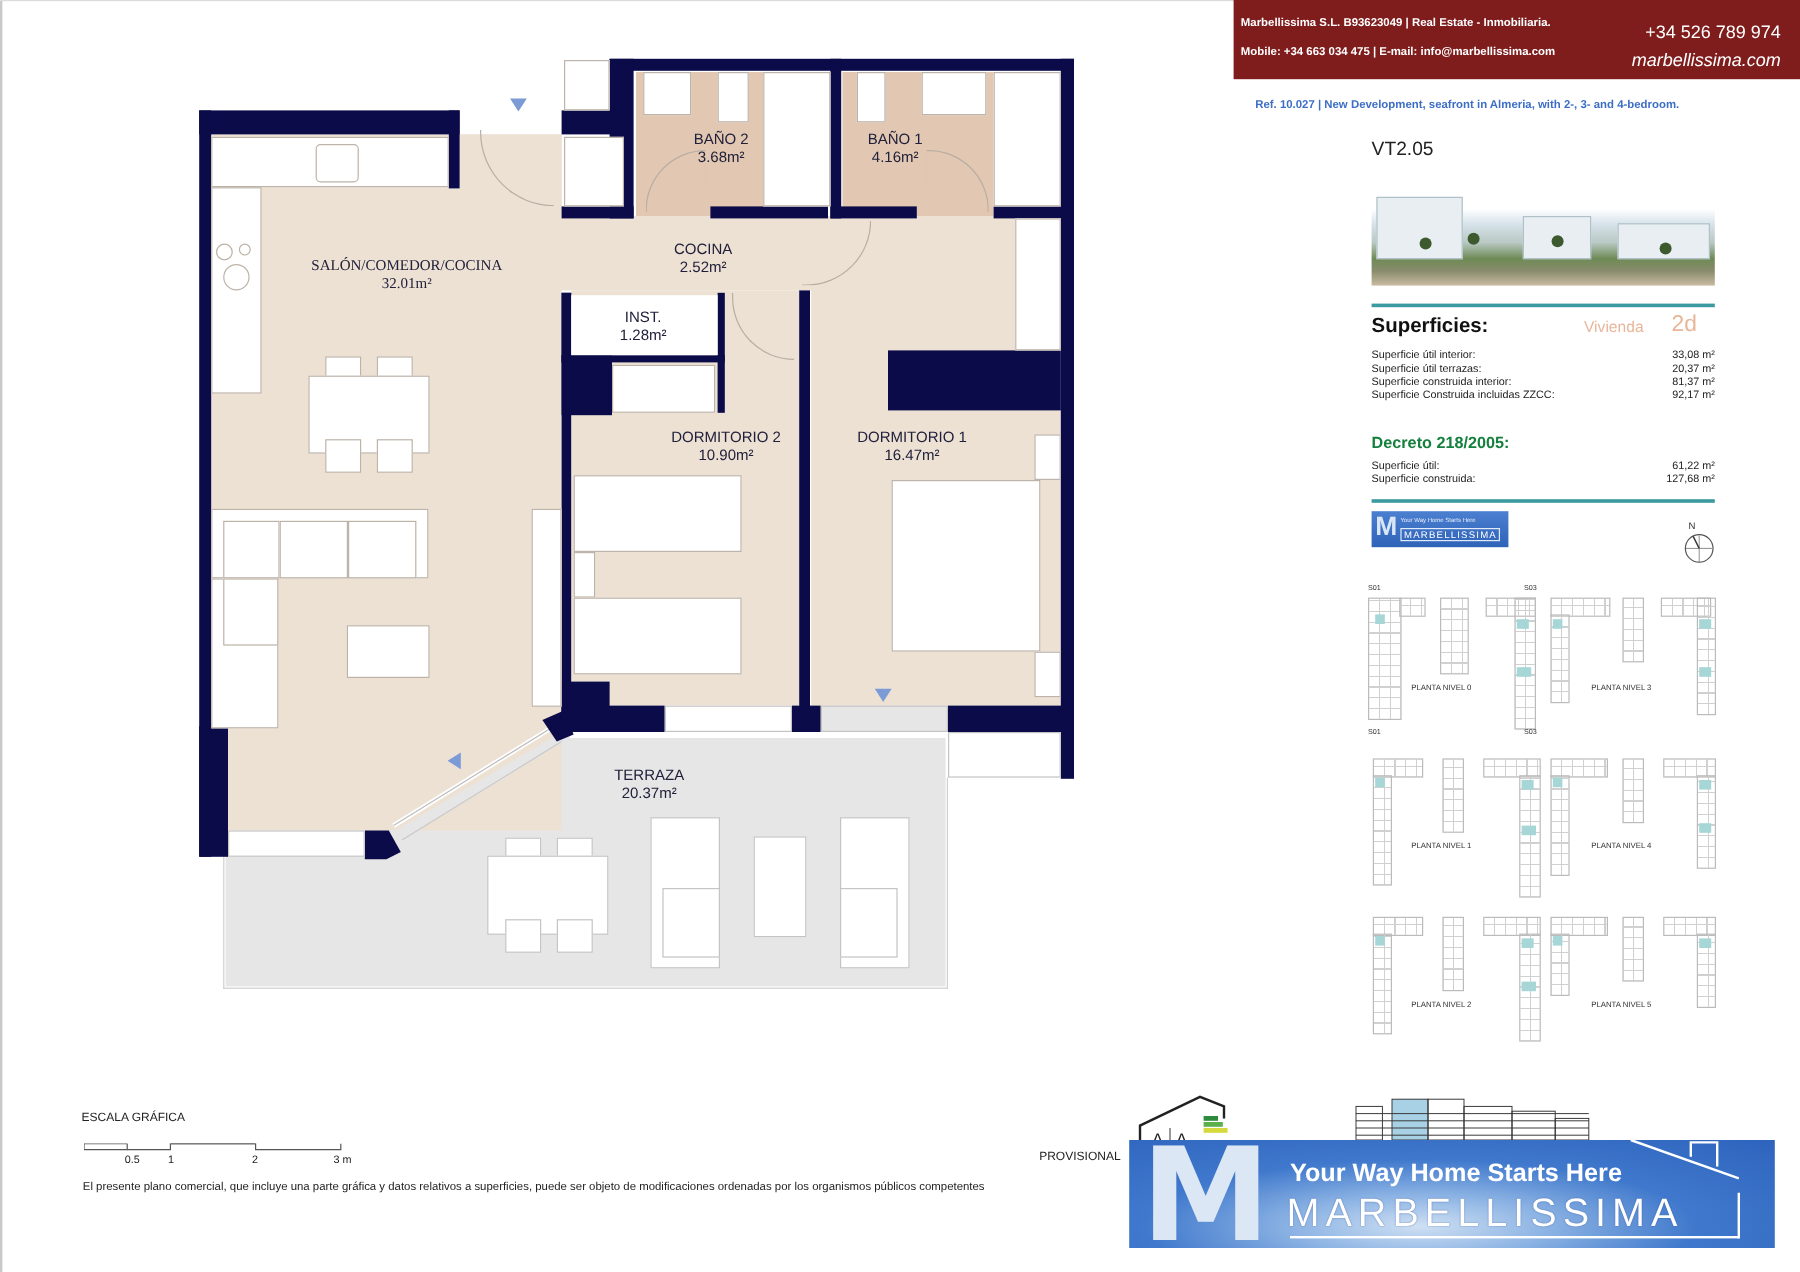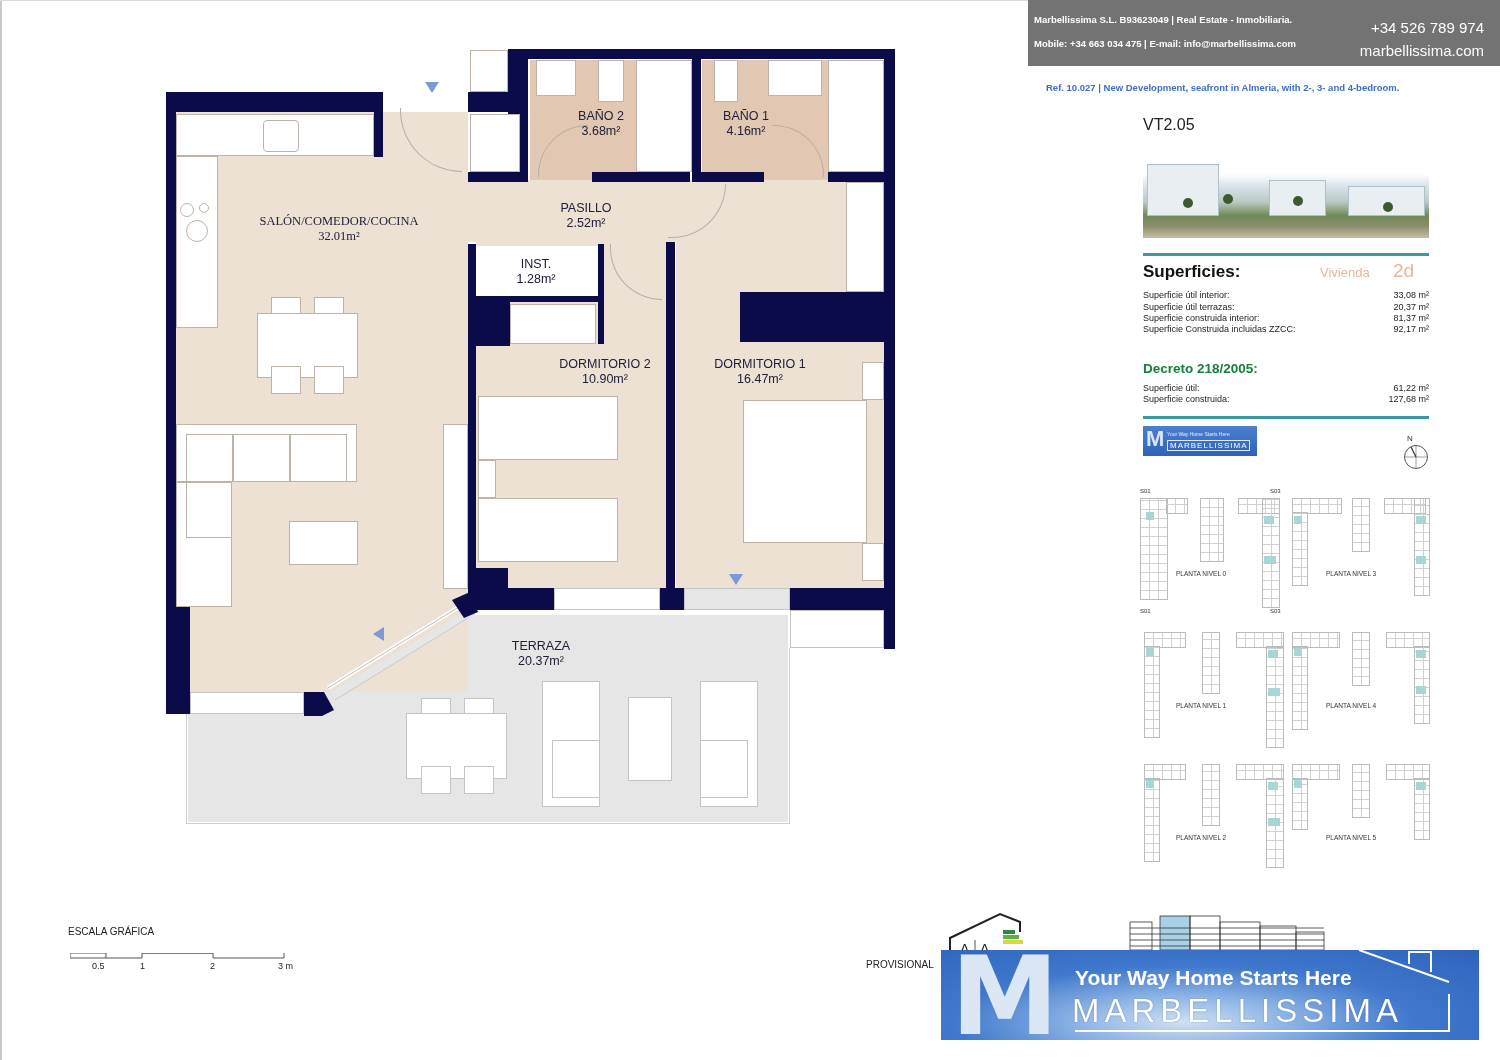--- a/index.html
+++ b/index.html
@@ -6,26 +6,26 @@
   body {
     width: 1500px; height: 1060px; position: relative; overflow: hidden;
     background: #ffffff; font-family: "Liberation Sans", sans-serif; color: #1a1a2e;
   }
   .page-border { position: absolute; left: 0; top: 0; width: 2px; height: 1060px; background: #c9c9c9; }
   .page-border-top { position: absolute; left: 0; top: 0; width: 1500px; height: 1px; background: #dcdcdc; }
 
   
   .contact-box {
     position: absolute; left: 1028px; top: 0; width: 472px; height: 66px;
-    background: #737373; color: #fff;
+    background: #7f1d1d; color: #fff;
   }
   .contact-box .line1 { position: absolute; left: 6px; top: 14px; font-size: 9.5px; font-weight: bold; }
   .contact-box .line2 { position: absolute; left: 6px; top: 38px; font-size: 9.5px; font-weight: bold; }
   .contact-box .phone { position: absolute; right: 16px; top: 19px; font-size: 15px; }
-  .contact-box .web { position: absolute; right: 16px; top: 42px; font-size: 15px; }
+  .contact-box .web { position: absolute; right: 16px; top: 42px; font-size: 15px; font-style: italic; }
   .ref-line { position: absolute; left: 1046px; top: 82px; font-size: 9.5px; font-weight: bold; color: #3d6ec6; white-space: nowrap; }
 
   .unit-code { position: absolute; left: 1143px; top: 116px; font-size: 16px; color: #222; }
   .hero-photo {
     position: absolute; left: 1143px; top: 158px; width: 286px; height: 80px;
     background: linear-gradient(180deg, #ffffff 0%, #ffffff 20%, #d9e4ec 35%, #b9c9c4 55%, #6e8a55 72%, #8a8c6e 85%, #c9bca1 100%);
     overflow: hidden;
   }
   .hero-photo .bld { position: absolute; background: #e8eef2; border: 1px solid #b0c0c8; }
   .hero-photo .palm { position: absolute; width: 10px; height: 10px; border-radius: 50%; background: #3d5a2e; }
@@ -218,21 +218,21 @@
   <div class="furn-g" style="left:552px;top:740px;width:48px;height:58px;"></div>
   <div class="furn-g" style="left:628px;top:697px;width:44px;height:84px;"></div>
   <div class="furn-g" style="left:700px;top:681px;width:58px;height:126px;"></div>
   <div class="furn-g" style="left:700px;top:740px;width:48px;height:58px;"></div>
 
   <div class="arrow-down" style="left:425px;top:82px;"></div>
   <div class="arrow-down" style="left:729px;top:574px;"></div>
   <div class="arrow-left" style="left:373px;top:627px;"></div>
 
   <div class="room-label" style="left:339px;top:214px;font-family:Liberation Serif, serif;"><span>SALÓN/COMEDOR/COCINA</span><br><span>32.01m²</span></div>
-  <div class="room-label" style="left:586px;top:201px;"><span>PASILLO</span><br><span>2.52m²</span></div>
+  <div class="room-label" style="left:586px;top:201px;"><span>COCINA</span><br><span>2.52m²</span></div>
   <div class="room-label" style="left:601px;top:109px;"><span>BAÑO 2</span><br><span>3.68m²</span></div>
   <div class="room-label" style="left:746px;top:109px;"><span>BAÑO 1</span><br><span>4.16m²</span></div>
   <div class="room-label" style="left:536px;top:257px;"><span>INST.</span><br><span>1.28m²</span></div>
   <div class="room-label" style="left:605px;top:357px;"><span>DORMITORIO 2</span><br><span>10.90m²</span></div>
   <div class="room-label" style="left:760px;top:357px;"><span>DORMITORIO 1</span><br><span>16.47m²</span></div>
   <div class="room-label" style="left:541px;top:639px;"><span>TERRAZA</span><br><span>20.37m²</span></div>
 </div>
 
 <div class="contact-box">
   <div class="line1">Marbellissima S.L. B93623049 | Real Estate - Inmobiliaria.</div>
@@ -370,26 +370,27 @@
   <span class="kp-label" style="left:188px;top:72px;">PLANTA NIVEL 5</span>
 </div>
 
 <div class="scale-title">ESCALA GRÁFICA</div>
 <svg class="scale-bar" width="220" height="10">
   <polyline points="0,0 0,5 36,5 36,0" fill="none" stroke="#555" stroke-width="1"></polyline>
   <polyline points="36,5 72,5 72,0 143,0 143,5 214,5 214,0" fill="none" stroke="#555" stroke-width="1"></polyline>
   <line x1="0" y1="0" x2="36" y2="0" stroke="#555" stroke-width="1"></line>
   <line x1="72" y1="0" x2="143" y2="0" stroke="#555" stroke-width="1"></line>
 </svg>
-<span class="scale-num" style="left:92px;text-align:center;">0.5</span>
+<span class="scale-num" style="left:104px;text-align:center;">0.5</span>
 <span class="scale-num" style="left:140px;">1</span>
 <span class="scale-num" style="left:210px;">2</span>
 <span class="scale-num" style="left:278px;">3 m</span>
 
 <div class="disclaimer">
+  <div>El presente plano comercial, que incluye una parte gráfica y datos relativos a superficies, puede ser objeto de modificaciones ordenadas por los organismos públicos competentes</div>
 </div>
 <div class="provisional">PROVISIONAL</div>
 
 <svg class="energy-house" viewBox="0 0 80 42">
   <polyline points="2,42 2,26 52,2 72,10 72,20" fill="none" stroke="#222" stroke-width="2"></polyline>
   <text x="12" y="42" font-size="14" font-family="Liberation Sans, sans-serif" fill="#222">A</text>
   <text x="32" y="42" font-size="14" font-family="Liberation Sans, sans-serif" fill="#222">A</text>
   <line x1="27" y1="28" x2="27" y2="42" stroke="#555" stroke-width="1"></line>
 </svg>
 <div class="energy-bars">

